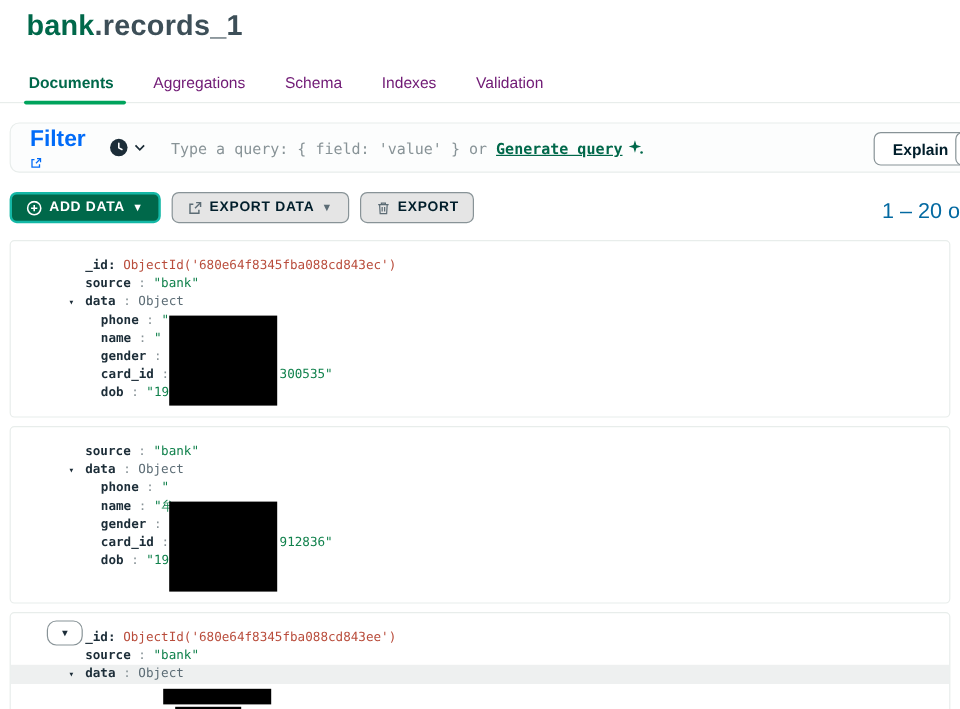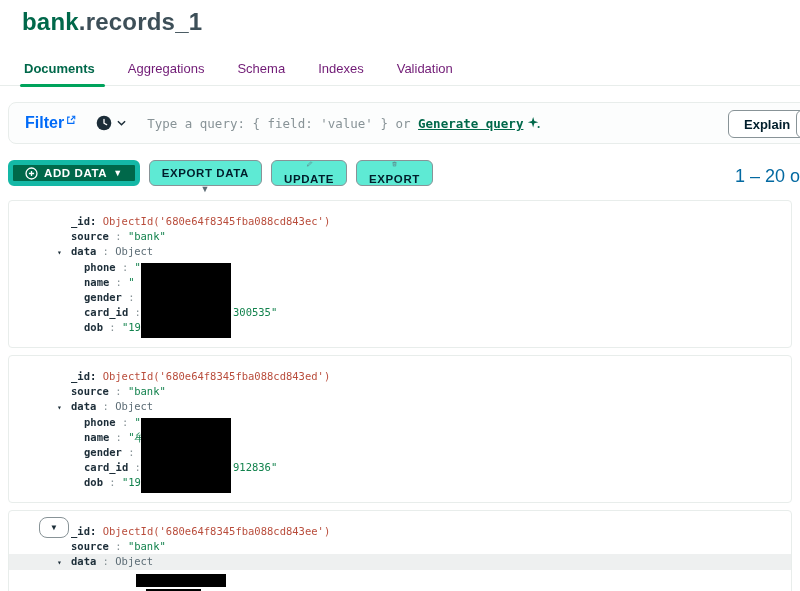--- a/index.html
+++ b/index.html
@@ -31,22 +31,22 @@
     height:3px; background:#00A35C; border-radius:3px;
   }
 
   
   .querybar {
     position:absolute; left:8px; top:102px; width:860px; height:42px;
     background:#FCFDFD; border:1px solid #E8EDEB; border-radius:8px;
     display:flex; align-items:center; padding:0 16px;
   }
   .filter-link {
-    color:#016BF8; font-size:16px; font-weight:bold; display:inline-flex;
-    align-items:flex-start; gap:2px; cursor:pointer;
+    color:#016BF8; font-size:19px; font-weight:bold; display:inline-flex;
+    align-items:flex-start; gap:2px; cursor:pointer;flex-direction:column;
   }
   .clock-btn { margin-left:20px; display:inline-flex; align-items:center; gap:5px; cursor:pointer; }
   .query-input {
     margin-left:21px; font-family:"DejaVu Sans Mono", monospace; font-size:12.5px;
     color:#889397; white-space:pre; display:inline-flex; align-items:center; cursor:text;
   }
   .genquery {
     color:#00684A; font-weight:bold; text-decoration:underline; cursor:pointer;
   }
   .sparkle { margin-left:4px; display:inline-flex; }
@@ -61,22 +61,22 @@
     background:#fff; border:1px solid #889397; border-radius:6px; cursor:pointer;
   }
 
   
   .toolbar { position:absolute; left:8px; top:160px; display:flex; gap:9px; align-items:center; }
   .btn {
     height:26px; border-radius:6px; font-size:11.5px; font-weight:bold;
     letter-spacing:.6px; display:inline-flex; align-items:center; gap:6px;
     padding:0 12px; cursor:pointer; font-family:"Liberation Sans", sans-serif;
   }
-  .btn-primary { background:#00684A; border:5px solid #14b8a6; color:#fff; }
-  .btn-outline { background:#5eead4; border:1px solid #889397; color:#001E2B;flex-direction:column; }
+  .btn-primary { background:#00684A; border:2px solid #14b8a6; color:#fff; }
+  .btn-outline { background:#e5e5e5; border:1px solid #889397; color:#001E2B; }
   .caret { font-size:9px; line-height:1; }
   .caret.white { color:#fff; }
   .caret.gray { color:#5C6C75; }
   .pagination {
     position:absolute; left:735px; top:166px; font-size:18px; color:#0369a1; white-space:nowrap;
   }
 
   
   .card {
     position:absolute; left:8px; width:784px; background:#fff;
@@ -154,26 +154,20 @@
     <svg width="13" height="13" viewBox="0 0 14 14">
         <path d="M5.5 3.5 H2.5 v8 h8 V8.5" stroke="#5C6C75" fill="none" stroke-width="1.3"></path>
         <path d="M8 2 h4 v4" stroke="#5C6C75" fill="none" stroke-width="1.3"></path>
         <path d="M11.7 2.3 L7 7" stroke="#5C6C75" fill="none" stroke-width="1.3"></path>
       </svg>
     <span>EXPORT DATA</span>
     <span class="caret gray">▼</span>
   </button>
   <button class="btn btn-outline">
     <svg width="13" height="13" viewBox="0 0 14 14">
-        <path d="M2 12 L3 8.8 L9.6 2.2 a1 1 0 0 1 1.4 0 l0.8 0.8 a1 1 0 0 1 0 1.4 L5.2 11 Z" fill="none" stroke="#5C6C75" stroke-width="1.2"></path>
-      </svg>
-    <span>UPDATE</span>
-  </button>
-  <button class="btn btn-outline">
-    <svg width="13" height="13" viewBox="0 0 14 14">
         <path d="M2.3 3.8 h9.4 M5.2 3.8 V2.4 h3.6 v1.4 M3.6 3.8 l0.5 8 h5.8 l0.5 -8 M5.9 6 v4 M8.1 6 v4" stroke="#5C6C75" fill="none" stroke-width="1.1"></path>
       </svg>
     <span>EXPORT</span>
   </button>
 </div>
 <div class="pagination">1 – 20 of</div>
 
 <div class="card" id="card-0">
   <div class="rows">
       <div class="crow lvl1"><span class="k">_id</span><span class="sepd">: </span><span class="v-id">ObjectId('680e64f8345fba088cd843ec')</span></div>
@@ -182,21 +176,20 @@
       <div class="crow lvl2"><span class="k">phone</span><span class="sep"> : </span><span class="v-str">"</span></div>
       <div class="crow lvl2"><span class="k">name</span><span class="sep"> : </span><span class="v-str">"</span></div>
       <div class="crow lvl2"><span class="k">gender</span><span class="sep"> : </span></div>
       <div class="crow lvl2"><span class="k">card_id</span><span class="sep"> : </span><span class="tail">300535"</span></div>
       <div class="crow lvl2"><span class="k">dob</span><span class="sep"> : </span><span class="v-str">"19</span></div>
     </div>
   <div class="redaction" style="left:132px; top:62px; width:90px; height:75px;"></div>
 </div>
 <div class="card" id="card-1">
   <div class="rows">
-      <div class="crow lvl1"><span class="k">_id</span><span class="sepd">: </span><span class="v-id">ObjectId('680e64f8345fba088cd843ed')</span></div>
       <div class="crow lvl1"><span class="k">source</span><span class="sep"> : </span><span class="v-str">"bank"</span></div>
       <div class="crow data-row"><span class="expand-caret">▾</span><span class="k">data</span><span class="sep"> : </span><span class="v-obj">Object</span></div>
       <div class="crow lvl2"><span class="k">phone</span><span class="sep"> : </span><span class="v-str">"</span></div>
       <div class="crow lvl2"><span class="k">name</span><span class="sep"> : </span><span class="v-str">"牟</span></div>
       <div class="crow lvl2"><span class="k">gender</span><span class="sep"> : </span></div>
       <div class="crow lvl2"><span class="k">card_id</span><span class="sep"> : </span><span class="tail">912836"</span></div>
       <div class="crow lvl2"><span class="k">dob</span><span class="sep"> : </span><span class="v-str">"19</span></div>
     </div>
   <div class="redaction" style="left:132px; top:62px; width:90px; height:75px;"></div>
 </div>

